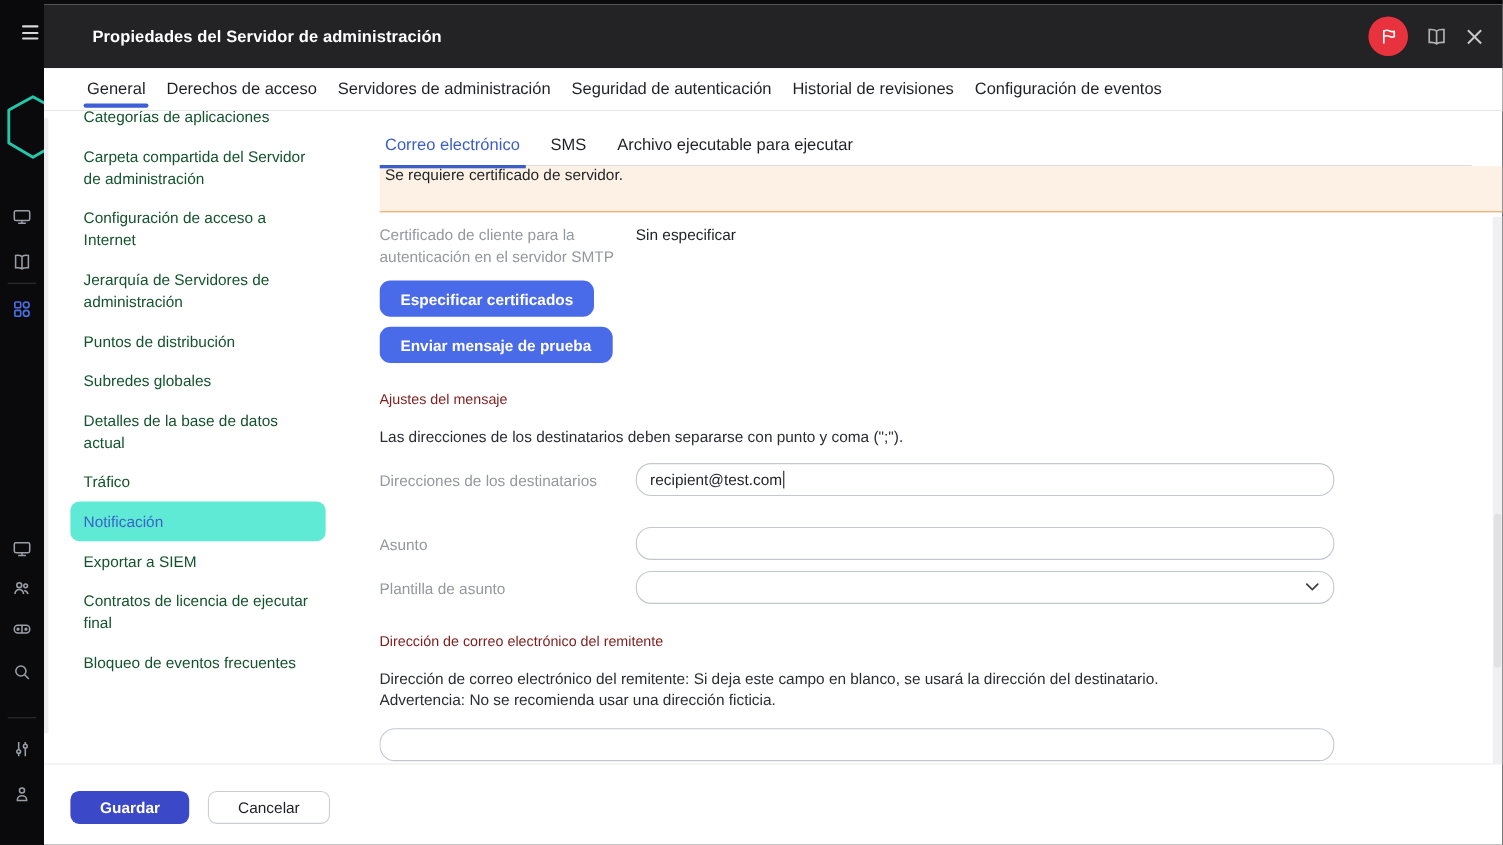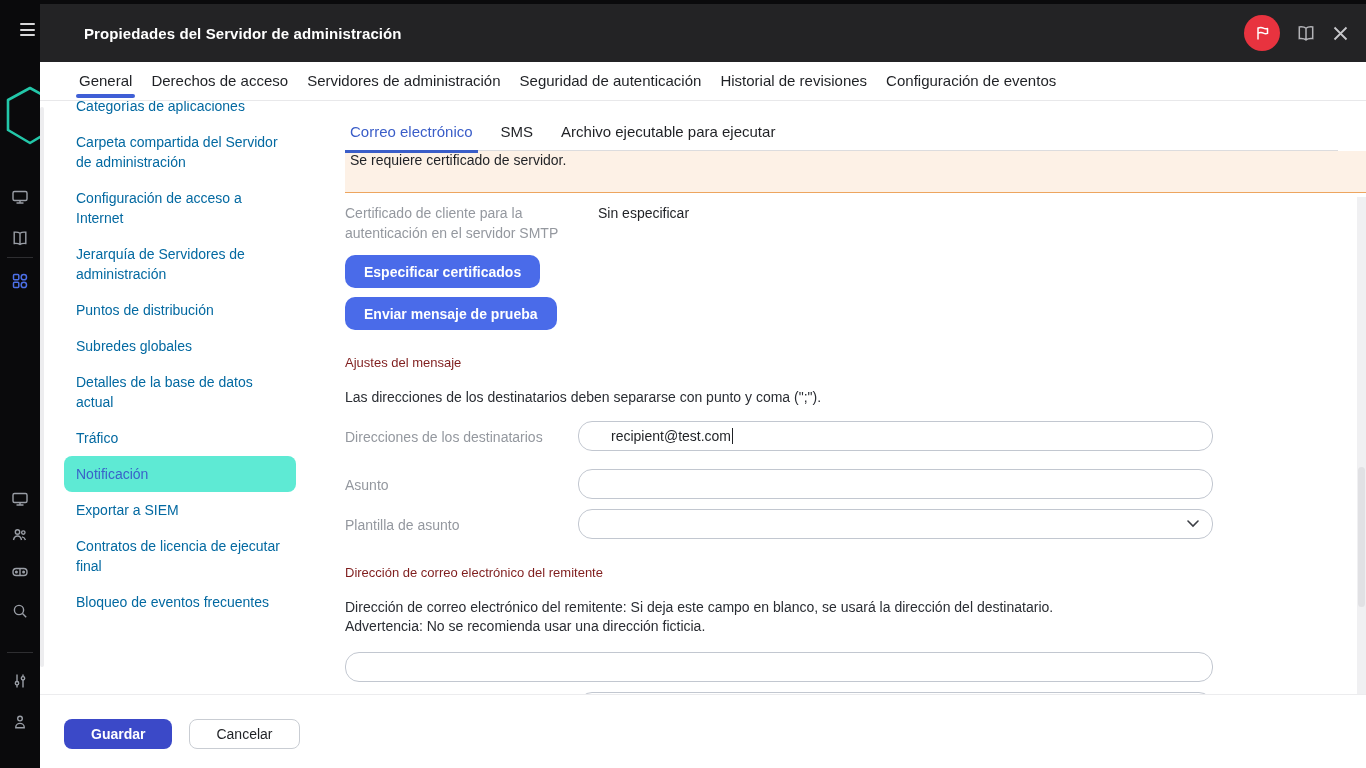--- a/index.html
+++ b/index.html
@@ -34,21 +34,21 @@
   .tab.active::after { content:""; position:absolute; left:-2px; right:-2px; bottom:2px;
     height:4px; border-radius:2px; background:#3f5fd6; }
 
   
   .dlg-body { flex:1; display:flex; overflow:hidden; position:relative; }
   .side-nav { width:305px; flex:none; position:relative; overflow:hidden; padding:0 0 0 24px; }
   .nav-scroll { position:absolute; left:0; top:6px; width:4px; height:560px;
     background:#ededef; border-radius:2px; }
   .nav-list { margin-top:-13px; width:232px; }
   .nav-item { width:232px; padding:8px 12px; font-size:14px; line-height:20px;
-    color:#0369a1; border-radius:8px; cursor:pointer; }
+    color:#14532d; border-radius:8px; cursor:pointer; }
   .nav-item.selected { background:#5eead4; color:#3a62c9; }
 
   .content { flex:1; position:relative; overflow:hidden; }
 
   
   .subtabs { height:50px; width:993px; border-bottom:1px solid #dcdcde;
     display:flex; align-items:flex-end; gap:28px; padding:0 0 10px 5px; }
   .subtab { position:relative; font-size:15px; color:#1f2125; cursor:pointer; white-space:nowrap; }
   .subtab.active { color:#3a5dc8; }
   .subtab.active::after { content:""; position:absolute; left:-5px; right:-5px; bottom:-13px;
@@ -56,21 +56,21 @@
 
   
   .banner { height:42px; background:#fdf1e6; border-bottom:1px solid #eda55f;
     overflow:hidden; padding-left:5px; }
   .banner span { display:inline-block; margin-top:-8px; font-size:14px; line-height:20px; color:#1f2125; }
 
   
   .form { padding:0; width:1021px; }
   .row { display:flex; margin:0; }
   .lbl { width:233px; flex:none; font-size:14px; line-height:20px; color:#94989f; }
-  .val { font-size:14px; line-height:20px; color:#1f2125;margin-left:20px; }
+  .val { font-size:14px; line-height:20px; color:#1f2125; }
 
   .btn-blue { display:inline-block; background:#4a6be9; color:#fff; font-weight:bold;
     font-size:14px; border:none; border-radius:10px; height:33px; padding:0 19px;
     font-family:inherit; cursor:pointer; }
 
   .h3 { font-size:13px; font-weight:500; color:#7f1d1d; }
   .hint { font-size:14px; line-height:19px; color:#2a2d33; }
 
   .tbox { height:30px; border:1px solid #c2c7d0; border-radius:14px; background:#fff;
     font-size:14px; color:#1f2125; padding:0 12px; font-family:inherit; width:635px; outline:none; }
@@ -236,21 +236,21 @@
           <div class="hint" style="margin-top:18px">Las direcciones de los destinatarios deben separarse con punto y coma (";").</div>
 
           <div class="row" style="margin-top:14px">
             <div class="lbl" style="padding-top:6px">Direcciones de los destinatarios</div>
             <div class="fakebox">
               <span class="val">recipient@test.com</span>
               <span class="caret"></span>
             </div>
           </div>
 
-          <div class="row" style="margin-top:18px">
+          <div class="row" style="margin-top:28px">
             <div class="lbl" style="padding-top:6px">Asunto</div>
             <input class="tbox" value="" style="">
           </div>
 
           <div class="row" style="margin-top:10px">
             <div class="lbl" style="padding-top:6px">Plantilla de asunto</div>
             <div class="selbox">
               <input class="tbox" readonly="" value="" style="">
               <svg width="12" height="8" viewBox="0 0 12 8" fill="none" stroke="#3c3f45" stroke-width="1.6" stroke-linecap="round">
                   <path d="M1 1l5 5 5-5"></path>

